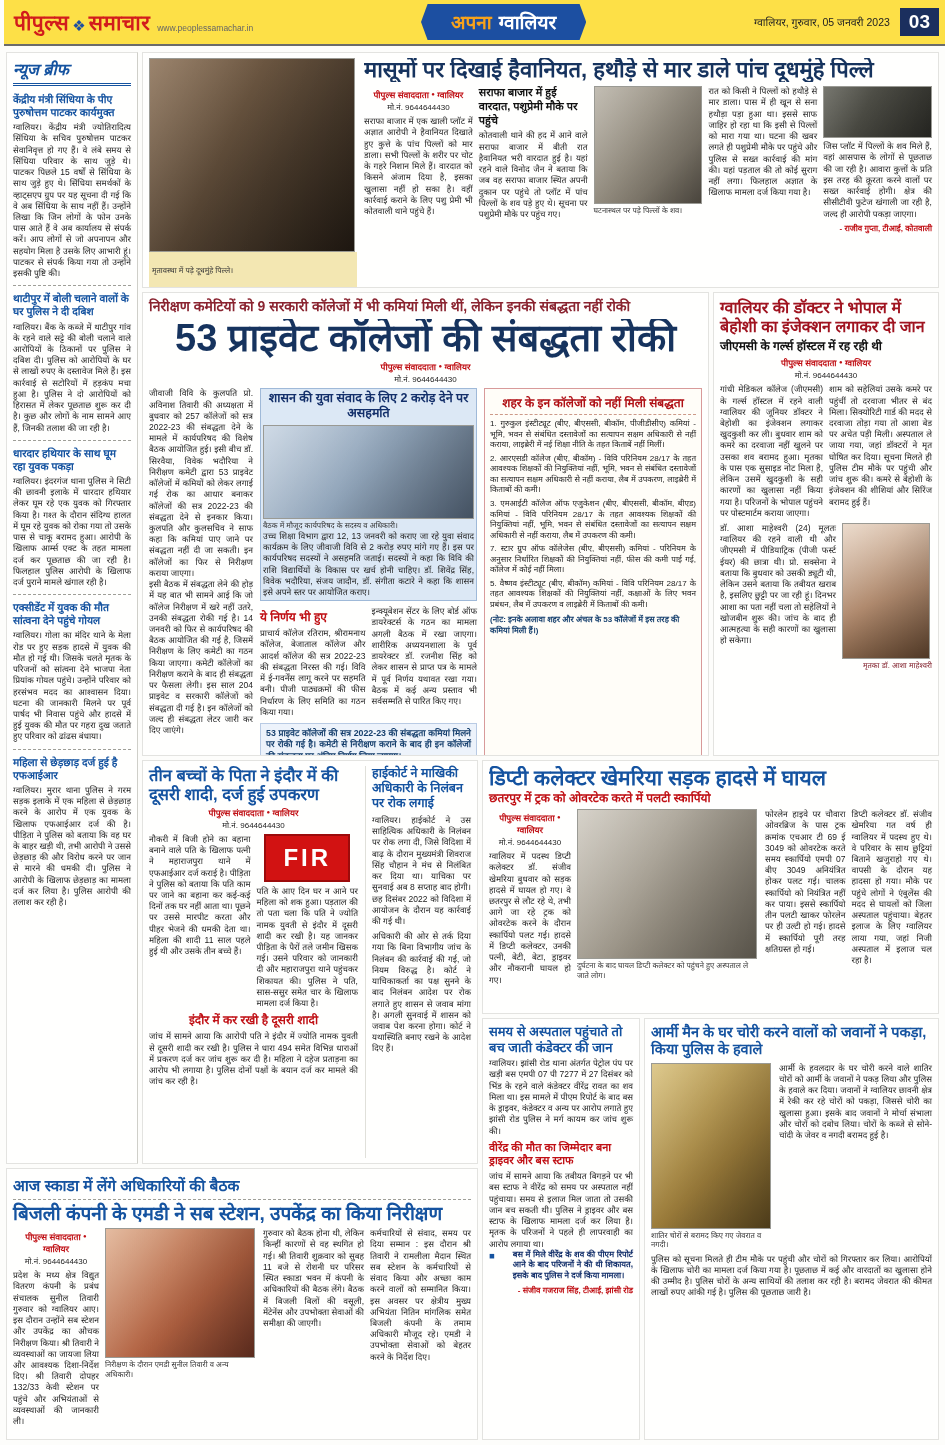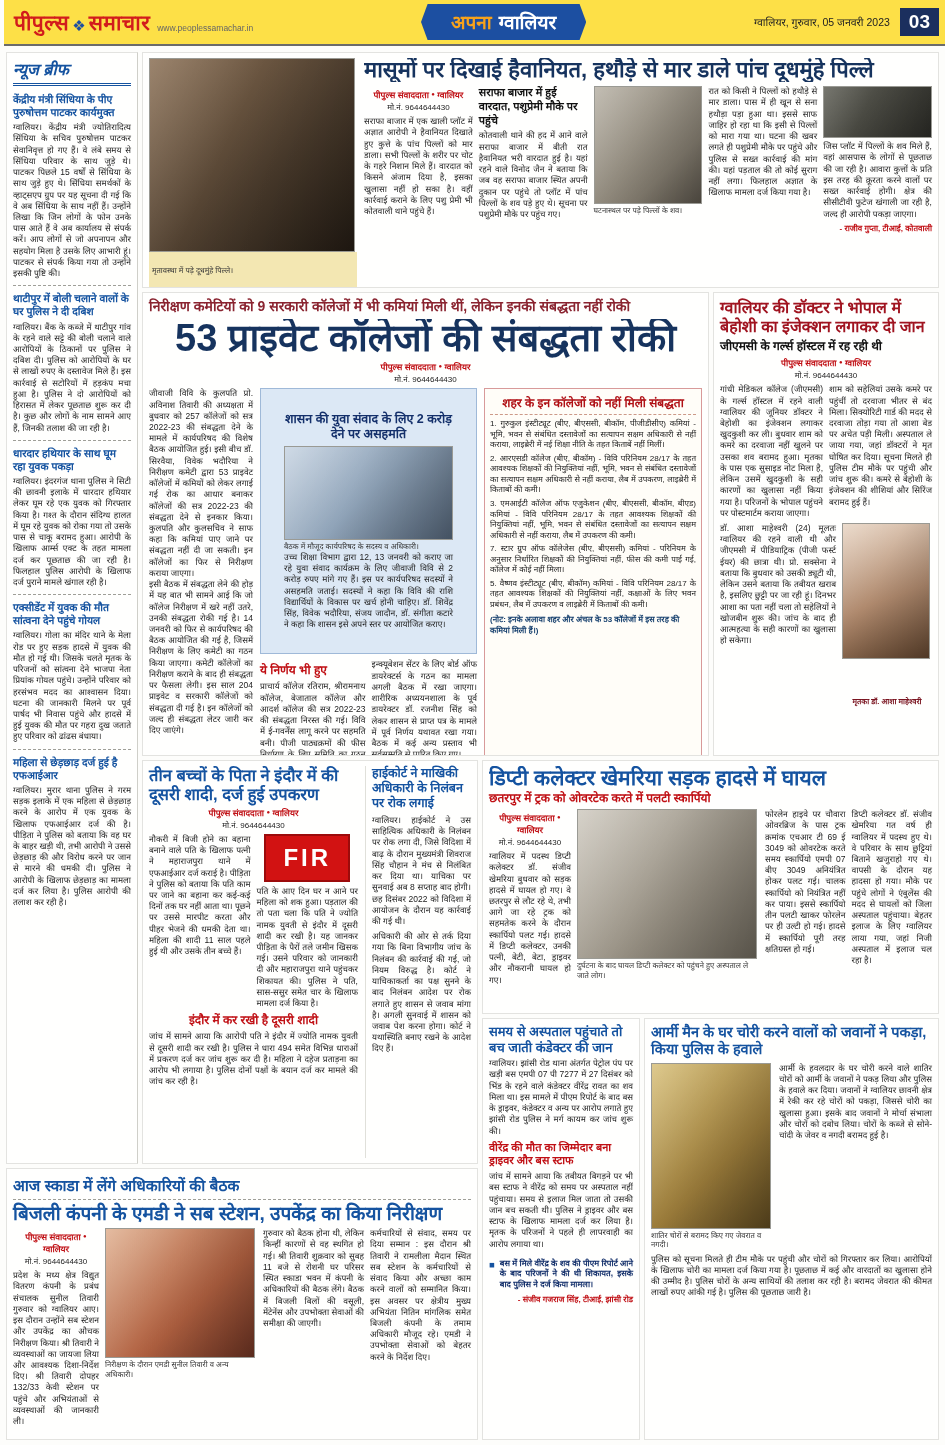--- a/index.html
+++ b/index.html
@@ -62,21 +62,21 @@
   .ph-scene.pup { width:100%; height:118px; }
   .ph-small.pup { width:100%; height:52px; margin-bottom:3px; }
 
   
   .story-colleges { left:142px; top:292px; width:567px; height:464px; }
   .story-colleges .headline { font-size:38px; text-align:center; color:#16335e; font-weight:900; line-height:1.05; margin:2px 0; white-space:nowrap; overflow:hidden; }
   .c-row { display:flex; gap:7px; margin-top:2px; }
   .c-col1 { width:104px; flex:none; }
   .c-col2 { flex:1; min-width:0; }
   .c-col3 { width:218px; flex:none; }
-  .bluebox { background:#dce8f5; border:1px solid #9fb9d8; padding:23px; margin-bottom:5px; }
+  .bluebox { background:#dce8f5; border:1px solid #9fb9d8; padding:2px; margin-bottom:5px; }
   .bluebox h3 { font-size:12.5px; color:#14306b; text-align:center; line-height:1.2; margin-bottom:4px; }
   .bluebox .photo { width:100%; height:94px; }
   .decisions { display:flex; gap:6px; margin-bottom:5px; }
   .decisions > div { flex:1; min-width:0; }
   .highlight { background:#edf3fb; border:1px solid #b9cbe4; padding:4px 5px; }
   .highlight p.h-text { font-size:8.8px; font-weight:bold; color:#17406e; text-align:justify; line-height:1.3; }
   .listbox { border:1px solid #d89a9a; background:#fffdf8; padding:5px; }
   .listbox h3 { font-size:12px; color:#b01116; text-align:center; border-bottom:1px dashed #c98; padding-bottom:3px; margin-bottom:4px; }
   .list-item { font-size:8.1px; line-height:1.3; text-align:justify; color:#222; margin-bottom:3px; }
   .list-note { font-size:8px; font-weight:bold; color:#17406e; margin-top:3px; }
@@ -84,21 +84,21 @@
   
   .story-doctor { left:713px; top:292px; width:226px; height:464px; }
   .kicker-lg { font-size:16px; font-weight:800; color:#a01420; line-height:1.2; margin-bottom:3px; }
   .story-doctor .subhead-black { text-align:left; font-size:12px; }
   .doc-cols { display:flex; gap:6px; margin-bottom:4px; }
   .doc-cols p { flex:1; min-width:0; }
   .doc-row2 { display:flex; gap:6px; }
   .doc-row2 .body-text { flex:1; min-width:0; }
   .doc-photo-wrap { width:90px; flex:none; }
   .ph-doctor { width:88px; height:136px; }
-  .doc-photo-wrap .caption { font-weight:bold; text-align:center; color:#7a1420;margin-top:36px; }
+  .doc-photo-wrap .caption { font-weight:normal; text-align:right; color:#7a1420; }
 
   
   .story-rm-hc { left:142px; top:760px; width:336px; height:404px; display:flex; gap:7px; }
   .rm { flex:1; min-width:0; }
   .hc { width:106px; flex:none; border-left:1px solid #e0e0da; padding-left:6px; }
   .rm h2 { font-size:16.5px; color:#1553a0; font-weight:900; line-height:1.15; }
   .hc h2 { font-size:12.5px; color:#1553a0; font-weight:900; line-height:1.2; margin-bottom:4px; }
   .rm-cols { display:flex; gap:6px; margin-bottom:3px; }
   .rm-cols > * { flex:1; min-width:0; }
   .fir { width:86px; height:48px; background:#d21212; border:2px solid #9c0b0b; color:#fff; display:flex; align-items:center; justify-content:center; font-weight:900; font-size:24px; letter-spacing:3px; margin:0 auto 4px; }
@@ -112,21 +112,21 @@
   .coll-row { display:flex; gap:6px; }
   .coll-a { width:82px; flex:none; }
   .coll-b { width:182px; flex:none; }
   .coll-b .photo { width:180px; height:150px; }
   .coll-row .body-text { flex:1; min-width:0; }
 
   
   .story-conductor { left:482px; top:1018px; width:158px; height:422px; }
   .story-conductor h2 { font-size:13px; color:#1553a0; font-weight:900; line-height:1.2; margin-bottom:3px; }
   .story-conductor .subhead-red { font-size:11px; }
-  .note { display:flex; gap:5px; font-size:8.2px; line-height:1.3; color:#14306b; font-weight:bold; margin-top:9px; text-align:justify; }
+  .note { display:flex; gap:18px; font-size:8.2px; line-height:1.3; color:#14306b; font-weight:bold; margin-top:0; text-align:justify; }
   .note .bullet { color:#1553a0; font-size:7px; line-height:1.6; }
 
   
   .story-army { left:644px; top:1018px; width:295px; height:422px; }
   .story-army h2 { font-size:14.5px; color:#1553a0; font-weight:900; line-height:1.2; margin-bottom:4px; }
   .army-row { display:flex; gap:6px; margin-bottom:4px; }
   .army-photo-wrap { width:122px; flex:none; }
   .ph-jewelry { width:120px; height:166px; }
   .army-row .body-text { flex:1; min-width:0; }
 
@@ -334,21 +334,21 @@
     <div class="coll-row">
       <div class="coll-a">
         <div class="byline-box">
           <div class="byline-line">
             <span>पीपुल्स संवाददाता</span>
             <span class="dot">●</span>
             <span>ग्वालियर</span>
           </div>
           <div class="phone">मो.नं. 9644644430</div>
         </div>
-        <p class="body-text">ग्वालियर में पदस्थ डिप्टी कलेक्टर डॉ. संजीव खेमरिया बुधवार को सड़क हादसे में घायल हो गए। वे छतरपुर से लौट रहे थे, तभी आगे जा रहे ट्रक को सहमतेक करने के दौरान स्कार्पियो पलट गई। हादसे में डिप्टी कलेक्टर, उनकी पत्नी, बेटी, बेटा, ड्राइवर और नौकरानी घायल हो गए।</p>
+        <p class="body-text">ग्वालियर में पदस्थ डिप्टी कलेक्टर डॉ. संजीव खेमरिया बुधवार को सड़क हादसे में घायल हो गए। वे छतरपुर से लौट रहे थे, तभी आगे जा रहे ट्रक को ओवरटेक करने के दौरान स्कार्पियो पलट गई। हादसे में डिप्टी कलेक्टर, उनकी पत्नी, बेटी, बेटा, ड्राइवर और नौकरानी घायल हो गए।</p>
       </div>
       <div class="coll-b">
         <div class="photo ph-accident"></div>
         <p class="caption">दुर्घटना के बाद घायल डिप्टी कलेक्टर को पहुंचने हुए अस्पताल ले जाते लोग।</p>
       </div>
       <p class="body-text">फोरलेन हाइवे पर चौवारा ओवरब्रिज के पास ट्रक क्रमांक एचआर टी 69 ई 3049 को ओवरटेक करते समय स्कार्पियो एमपी 07 बीए 3049 अनियंत्रित होकर पलट गई। चालक स्कार्पियो को नियंत्रित नहीं कर पाया। इससे स्कार्पियो तीन पलटी खाकर फोरलेन पर ही उल्टी हो गई। हादसे में स्कार्पियो पूरी तरह क्षतिग्रस्त हो गई।</p>
       <p class="body-text">डिप्टी कलेक्टर डॉ. संजीव खेमरिया गत वर्ष ही ग्वालियर में पदस्थ हुए थे। वे परिवार के साथ छुट्टियां बिताने खजुराहो गए थे। वापसी के दौरान यह हादसा हो गया। मौके पर पहुंचे लोगों ने एंबुलेंस की मदद से घायलों को जिला अस्पताल पहुंचाया। बेहतर इलाज के लिए ग्वालियर लाया गया, जहां निजी अस्पताल में इलाज चल रहा है।</p>
     </div>
   </section>
 

